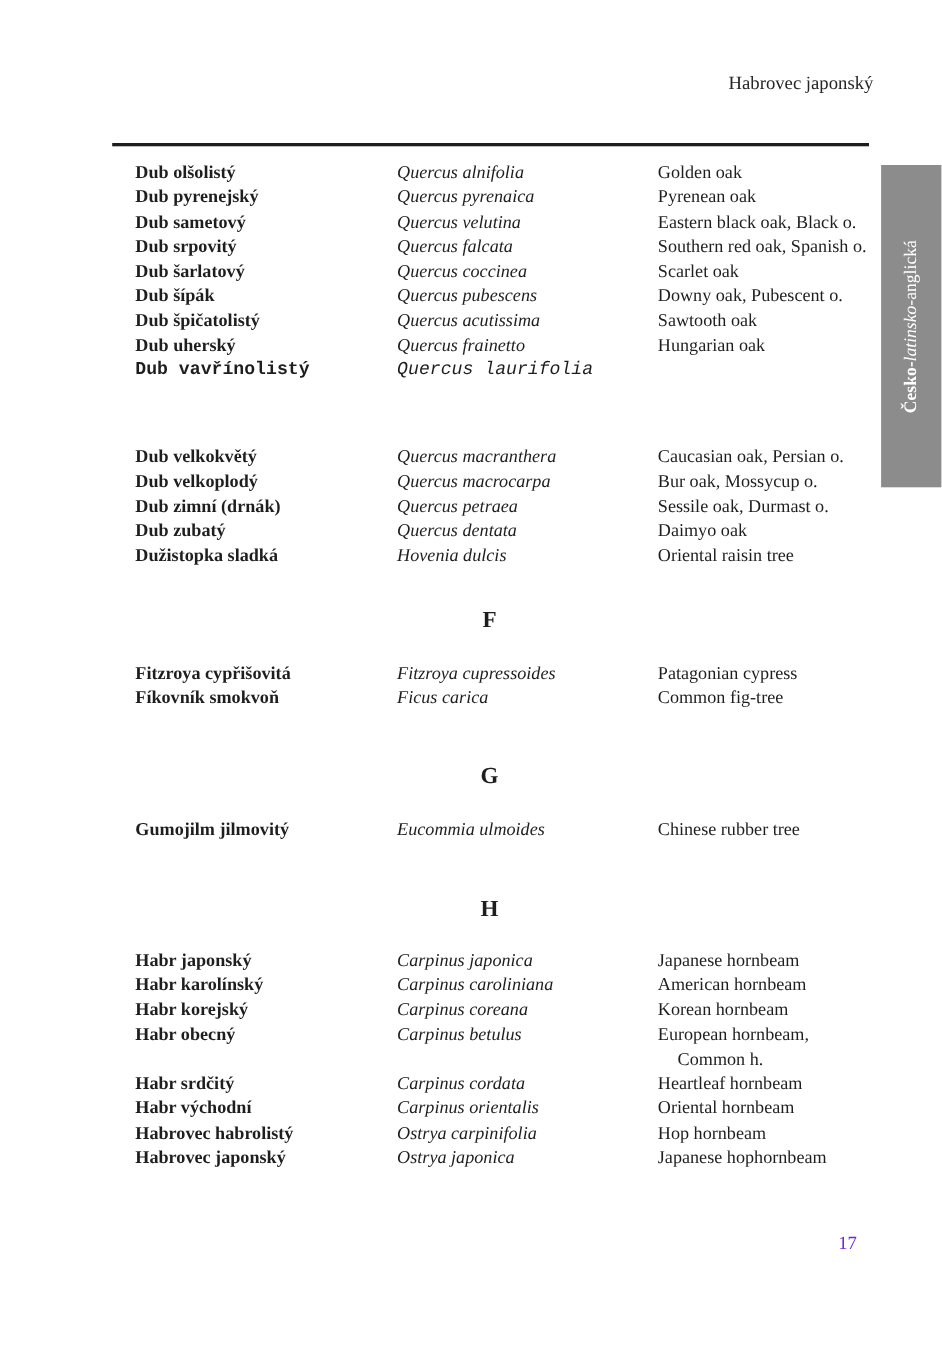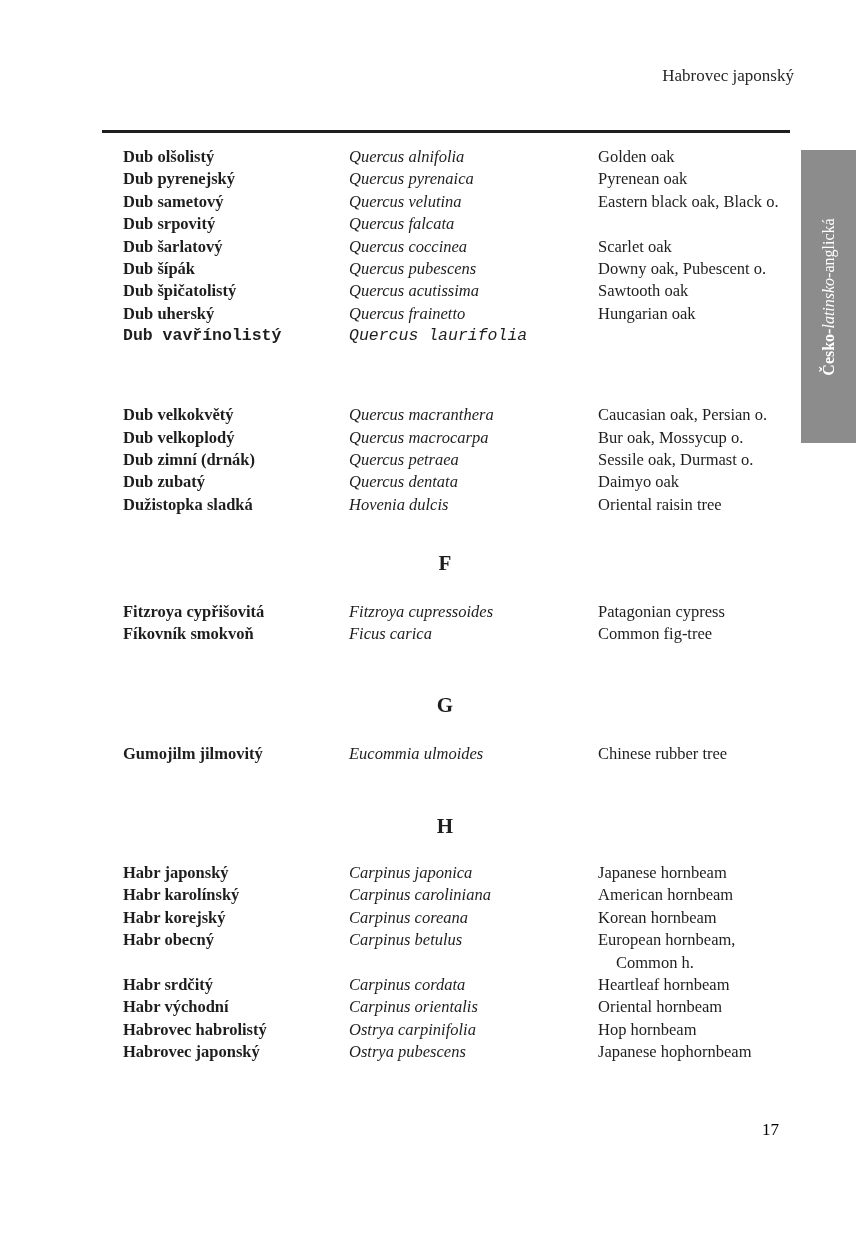--- a/index.html
+++ b/index.html
@@ -29,25 +29,25 @@
   .side-tab-text .i { font-style: italic; }
   .section { position: absolute; left: 0; width: 856px; margin-left: 20px; }
   .letter {
     position: absolute; left: 0; width: 890px; text-align: center;
     font-weight: bold; font-size: 21px; color: #1e1e1e;
   }
   .row { position: relative; height: 22.4px; font-size: 16.5px; line-height: 22.4px; }
   .row.tall { height: 67px; }
   .row.tall2 { height: 44.8px; }
   .c1 { position: absolute; left: 103px; font-weight: bold; white-space: nowrap; }
-  .c2 { position: absolute; left: 329px; font-style: italic; white-space: nowrap; }
+  .c2 { position: absolute; left: 341px; font-style: italic; white-space: nowrap; }
   .c3 { position: absolute; left: 578px; white-space: nowrap; }
   .c3 .line { display: block; }
   .c3 .cont { display: block; padding-left: 18px; }
-  .page-number { position: absolute; left: 762px; top: 1120px; font-size: 17px; color: #000000; }
+  .page-number { position: absolute; left: 762px; top: 1120px; font-size: 17px; color: #6d28d9; }
 </style>
 </head>
 <body>
 
 <div class="running-head">Habrovec japonský</div>
 <div class="rule"></div>
 
 <div class="side-tab">
   <div class="side-tab-text"><span class="b">Česko-</span><span class="i">latinsko</span><span>-anglická</span></div>
 </div>
@@ -70,20 +70,23 @@
   <div class="row">
       <span class="c1">Dub sametový</span>
       <span class="c2">Quercus velutina</span>
       <span class="c3">
         <span class="line">Eastern black oak, Black o.</span>
       </span>
     </div>
   <div class="row">
       <span class="c1">Dub srpovitý</span>
       <span class="c2">Quercus falcata</span>
+      <span class="c3">
+        <span class="line">Southern red oak, Spanish o.</span>
+      </span>
     </div>
   <div class="row">
       <span class="c1">Dub šarlatový</span>
       <span class="c2">Quercus coccinea</span>
       <span class="c3">
         <span class="line">Scarlet oak</span>
       </span>
     </div>
   <div class="row">
       <span class="c1">Dub šípák</span>
@@ -223,20 +226,20 @@
     </div>
   <div class="row">
       <span class="c1">Habrovec habrolistý</span>
       <span class="c2">Ostrya carpinifolia</span>
       <span class="c3">
         <span class="line">Hop hornbeam</span>
       </span>
     </div>
   <div class="row">
       <span class="c1">Habrovec japonský</span>
-      <span class="c2">Ostrya pubescens</span>
+      <span class="c2">Ostrya japonica</span>
       <span class="c3">
         <span class="line">Japanese hophornbeam</span>
       </span>
     </div>
 </div>
 
 <div class="page-number">17</div>
 
 </body></html>

